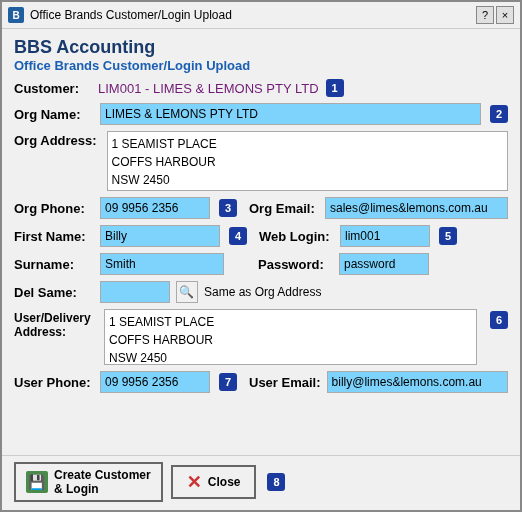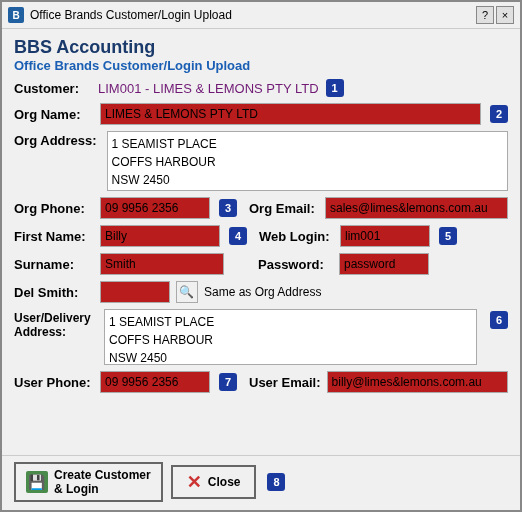--- a/index.html
+++ b/index.html
@@ -87,21 +87,21 @@
       min-height: 22px;
     }
     .label {
       font-weight: bold;
       color: #000;
       white-space: nowrap;
       min-width: 80px;
     }
     input[type="text"] {
       border: 1px solid #aaa;
-      background: #b91c1c;
+      background: #7dd3fc;
       padding: 2px 4px;
       font-size: 12px;
       height: 22px;
     }
     .input-full {
       flex: 1;
     }
     .scrollable-area {
       flex: 1;
       border: 1px solid #aaa;
@@ -272,21 +272,21 @@
     </div>
 
     <div class="form-row">
       <span class="label">Surname:</span>
       <input type="text" style="width: 124px;" value="Smith">
       <span class="label" style="min-width:75px; margin-left:28px;">Password:</span>
       <input type="text" style="width: 90px;" value="password">
     </div>
 
     <div class="del-row">
-      <span class="label">Del Smith:</span>
+      <span class="label">Del Same:</span>
       <input type="text" style="width: 70px;">
       <button class="search-btn">🔍</button>
       <span class="same-as-text">Same as Org Address</span>
     </div>
 
     <div class="address-row">
       <span class="address-label label" style="min-width:80px; white-space:pre-line; font-size:12px;">User/Delivery
 Address:</span>
       <div class="scrollable-area" style="height:56px;">
         <div style="white-space:pre-line;">1 SEAMIST PLACE

